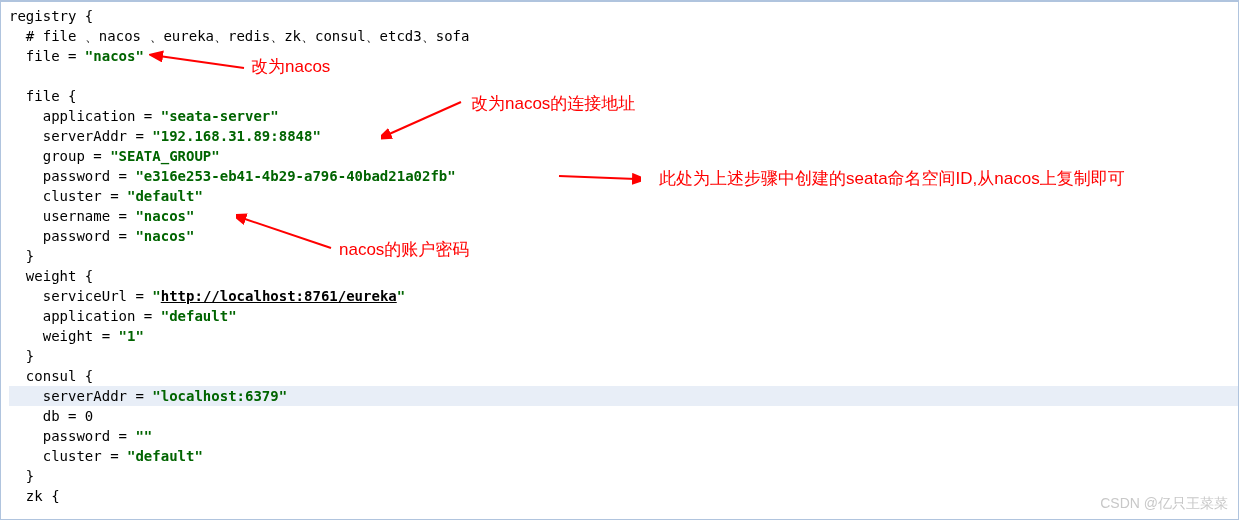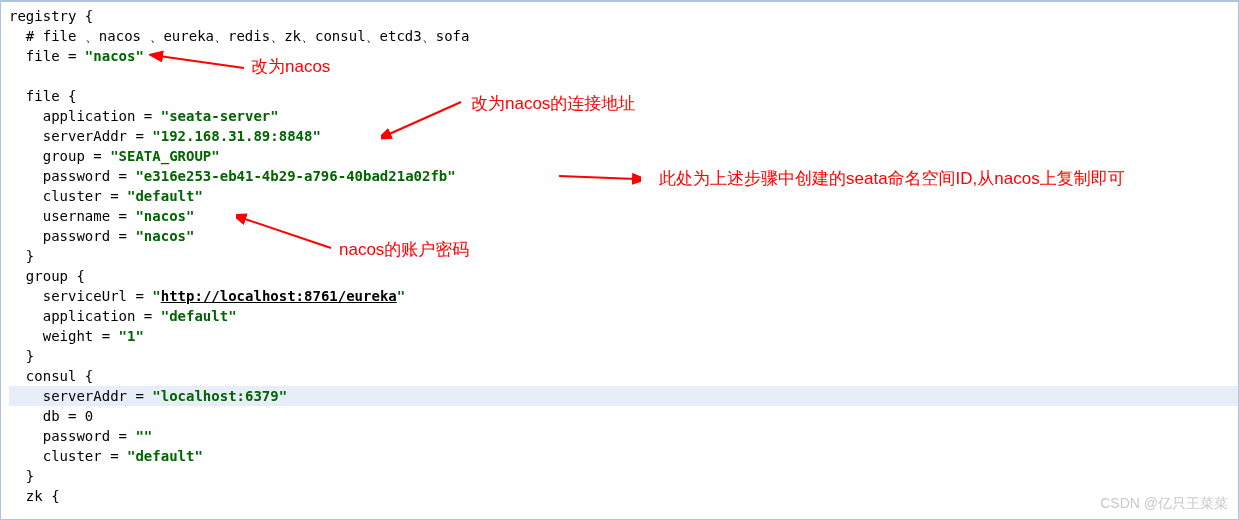--- a/index.html
+++ b/index.html
@@ -24,21 +24,21 @@
 <div class="line"> </div>
 <div class="line">  file {</div>
 <div class="line"><span>    application = </span><span class="str">"seata-server"</span></div>
 <div class="line"><span>    serverAddr = </span><span class="str">"192.168.31.89:8848"</span></div>
 <div class="line"><span>    group = </span><span class="str">"SEATA_GROUP"</span></div>
 <div class="line"><span>    password = </span><span class="str">"e316e253-eb41-4b29-a796-40bad21a02fb"</span></div>
 <div class="line"><span>    cluster = </span><span class="str">"default"</span></div>
 <div class="line"><span>    username = </span><span class="str">"nacos"</span></div>
 <div class="line"><span>    password = </span><span class="str">"nacos"</span></div>
 <div class="line">  }</div>
-<div class="line">  group {</div>
+<div class="line">  weight {</div>
 <div class="line"><span>    serviceUrl = </span><span class="str">"</span><span class="url">http://localhost:8761/eureka</span><span class="str">"</span></div>
 <div class="line"><span>    application = </span><span class="str">"default"</span></div>
 <div class="line"><span>    weight = </span><span class="str">"1"</span></div>
 <div class="line">  }</div>
 <div class="line">  consul {</div>
 <div class="line hl"><span>    serverAddr = </span><span class="str">"localhost:6379"</span></div>
 <div class="line">    db = 0</div>
 <div class="line"><span>    password = </span><span class="str">""</span></div>
 <div class="line"><span>    cluster = </span><span class="str">"default"</span></div>
 <div class="line">  }</div>

